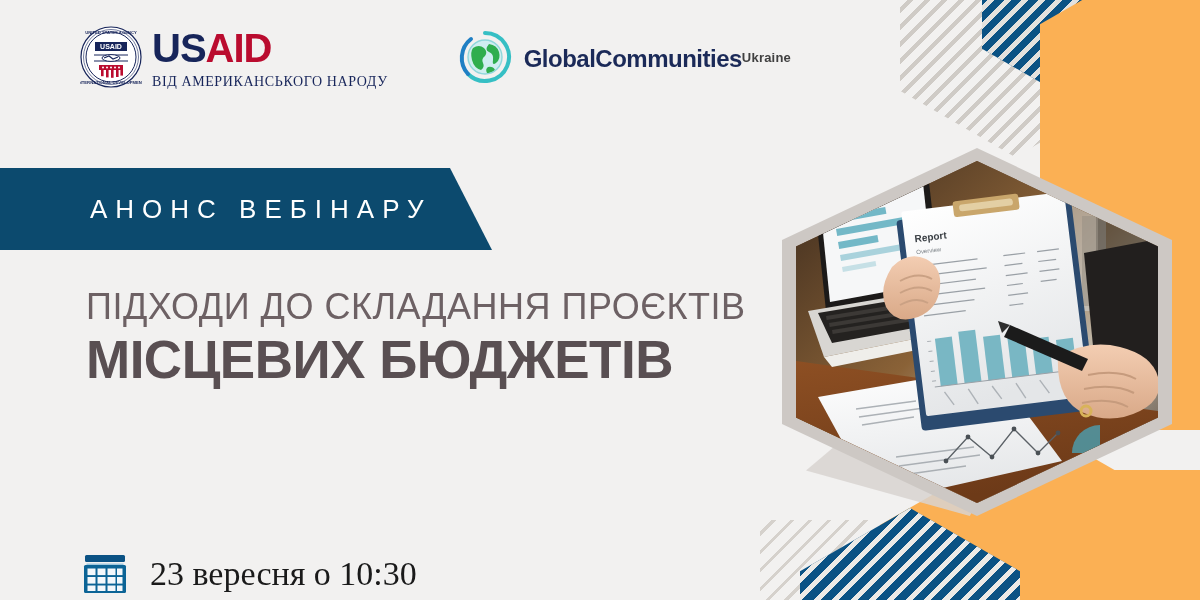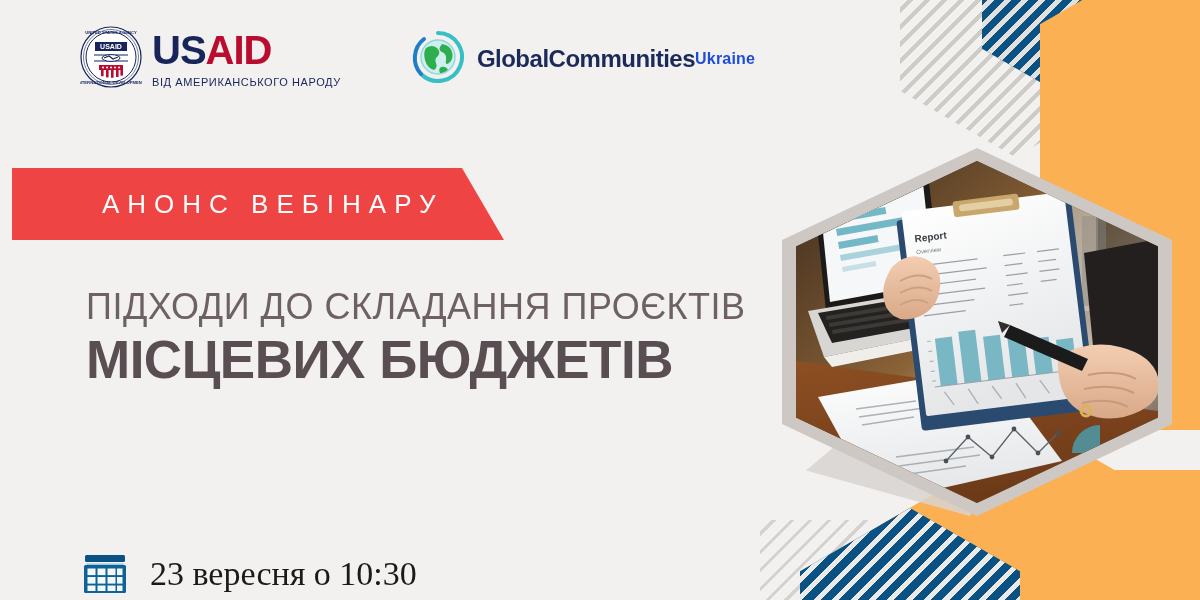--- a/index.html
+++ b/index.html
@@ -139,51 +139,51 @@
   .usaid-word {
     font-family: "Liberation Sans", sans-serif;
     font-weight: bold;
     font-size: 40px;
     letter-spacing: -1px;
     line-height: 1;
     color: #17255a;
   }
   .usaid-word .aid { color: #ba0c2f; }
   .usaid-tagline {
-    font-family: Liberation Sans, sans-serif;
-    font-size: 11px;
+    font-family: Liberation Serif, serif;
+    font-size: 14px;
     letter-spacing: .6px;
     color: #17255a;
     margin-top: 6px;
     white-space: nowrap;
   }
   .gc-logo { display: flex; align-items: center; gap: 12px; }
   .gc-text { display: flex; flex-direction: row; line-height: 1.02; }
   .gc-line {
     font-family: "Liberation Sans", sans-serif;
     font-weight: bold;
     font-size: 24px;
     color: #1b2a58;
     letter-spacing: -.5px;
   }
   .gc-sub {
     font-family: "Liberation Sans", sans-serif;
     font-weight: bold;
-    font-size: 16px;
-    color: #1d4ed8;
+    font-size: 13px;
+    color: #404040;
     margin-top: 4px;
     letter-spacing: .2px;
   }
 
   
   .ribbon {
     position: absolute;
-    left: 12px; top: 168px;
-    width: 492px; height: 72px;
-    background: #ef4444;
+    left: 0; top: 168px;
+    width: 492px; height: 82px;
+    background: #0c4a6e;
     clip-path: polygon(0 0, 450px 0, 492px 100%, 0 100%);
     display: flex;
     align-items: center;
   }
   .ribbon-label {
     color: #ffffff;
     font-family: "Liberation Sans", sans-serif;
     font-size: 26px;
     font-weight: normal;
     letter-spacing: 8px;

